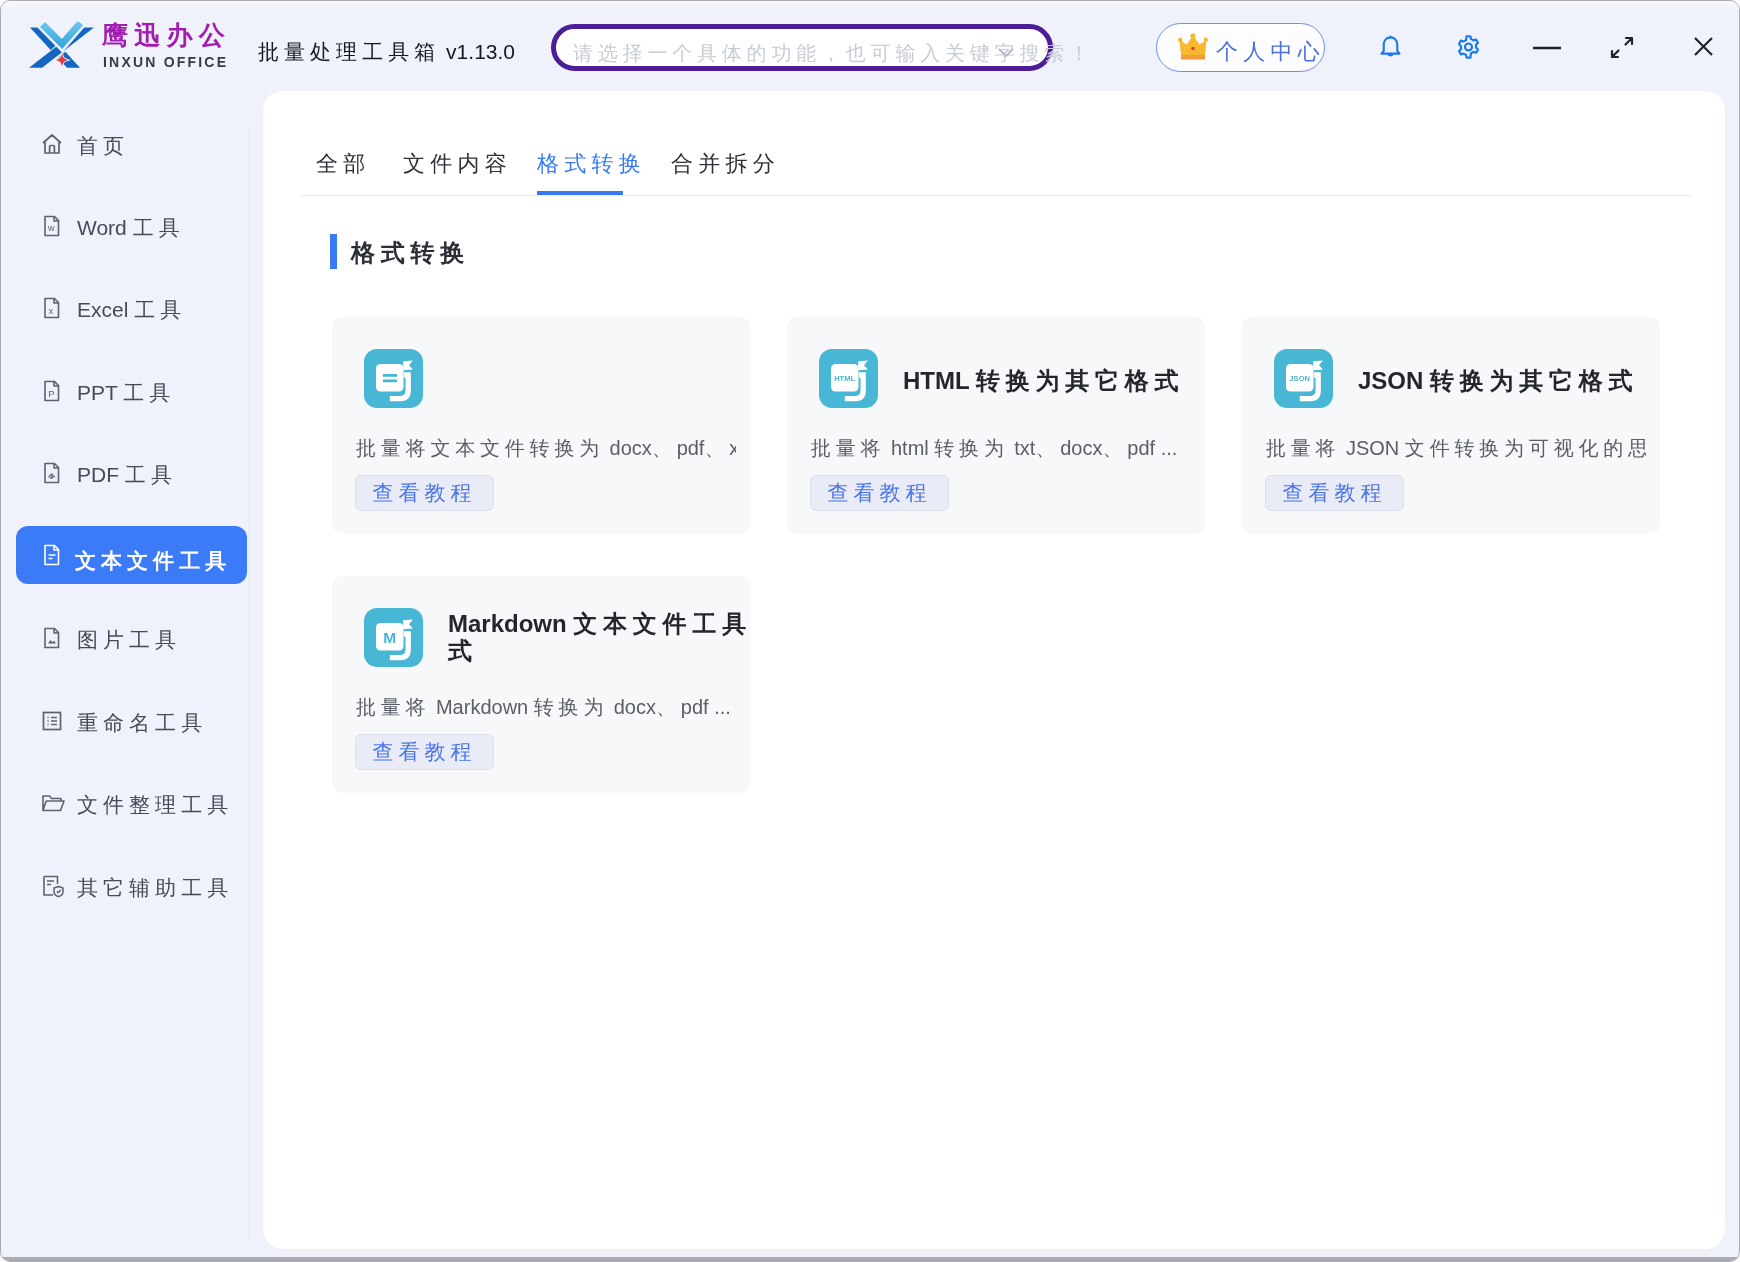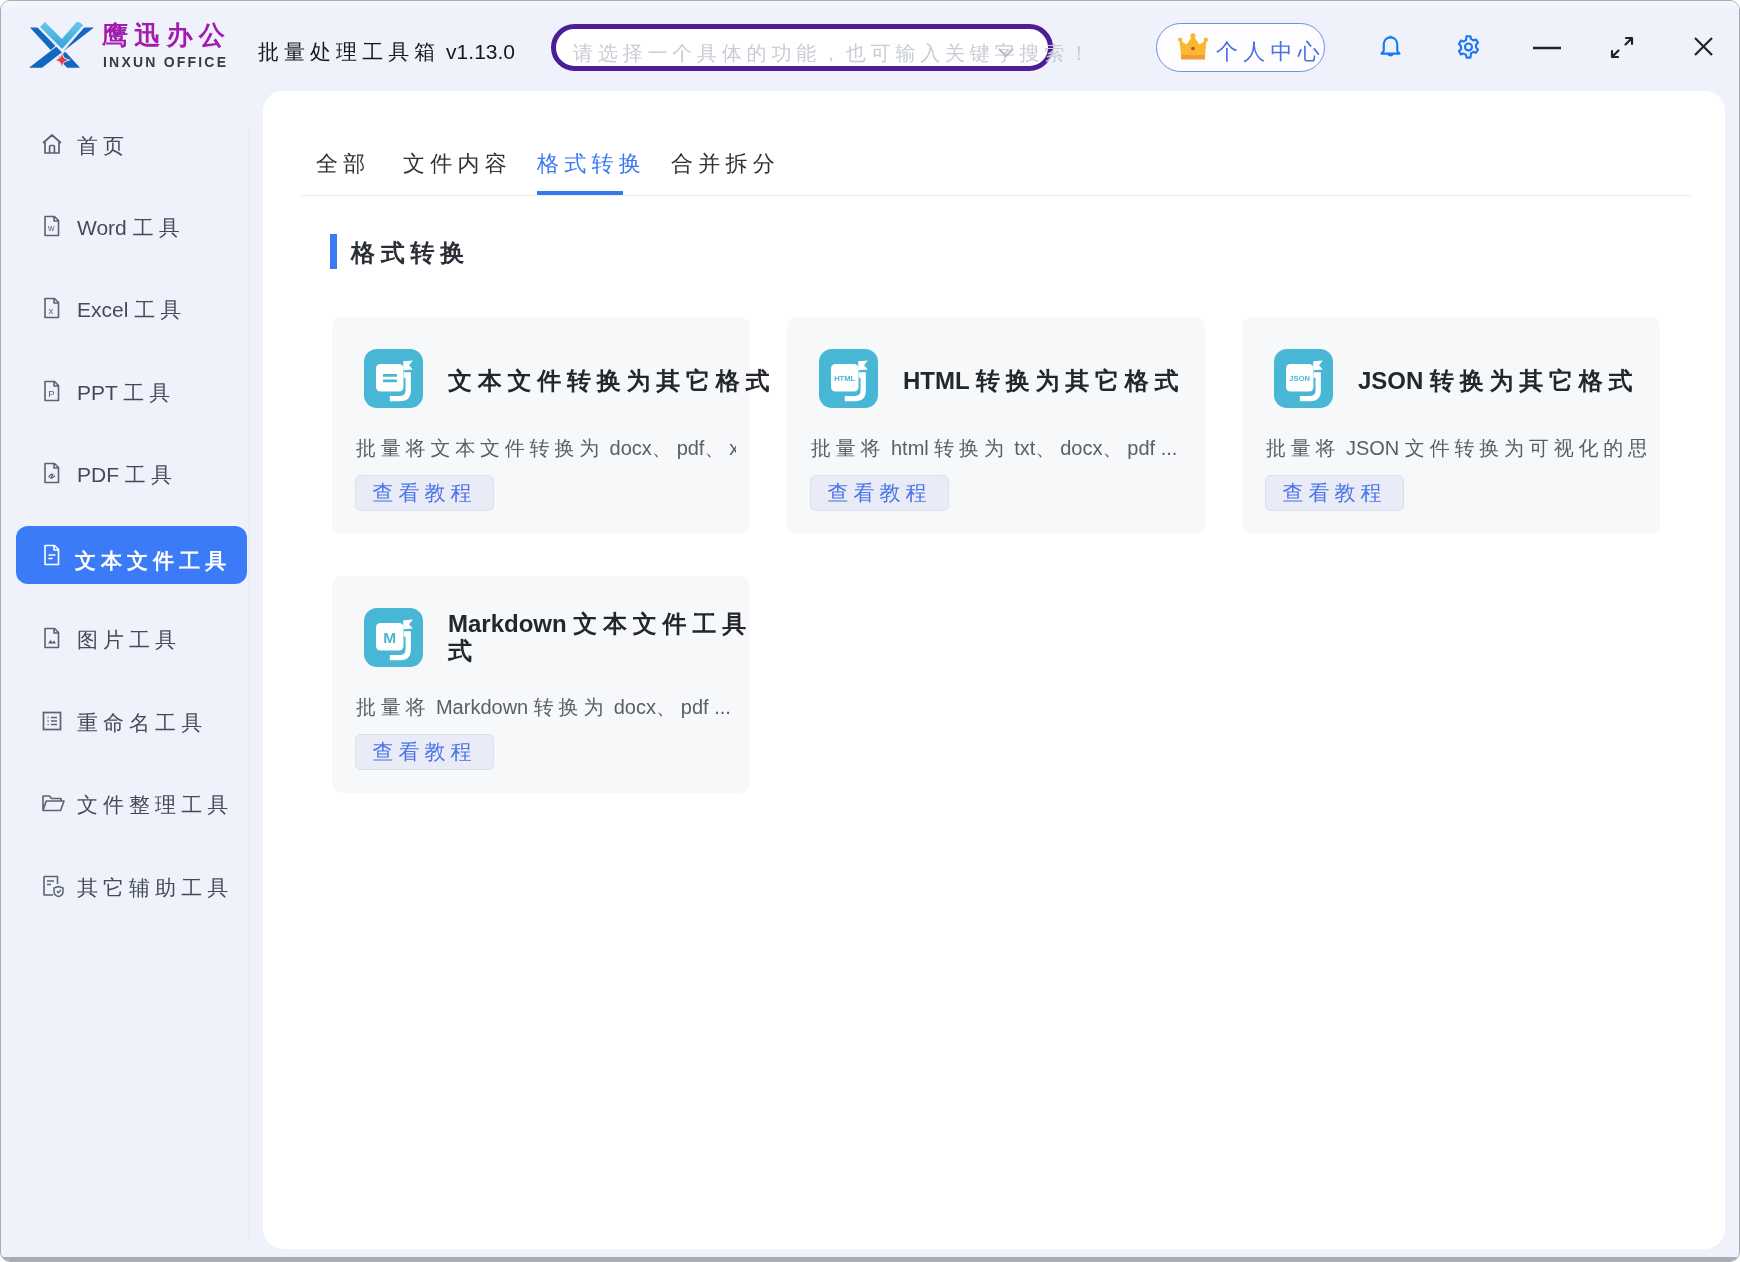--- a/index.html
+++ b/index.html
@@ -193,21 +193,20 @@
     <div class="sechead">格式转换</div>
 
     <div class="card" style="left:69px; top:226px">
       <svg class="icon" width="59" height="59" viewBox="0 0 59 59">
         <rect width="59" height="59" rx="13" fill="#48b6d5"></rect>
         <rect x="12" y="15" width="27.5" height="27.5" rx="4.5" fill="#fff"></rect>
         <path d="M19,26.3 h14 M19,31.9 h14" stroke="#48b6d5" stroke-width="2.7"></path>
         <path d="M39.8,26 H44.2 V41.6 Q44.2,49.7 36.2,49.7 H25.8" fill="none" stroke="#fff" stroke-width="5.3"></path>
         <path d="M39.2,12.2 L48.9,11.6 L45,16.2 L48.9,20.6 L39.3,21.2 Z" fill="#fff"></path>
       </svg>
-      <div class="title one"><span class="cj">文本文件转换为其它格式</span></div>
       <div class="desc"><span class="cj">批量将文本文件转换为</span> docx<span class="cj">、</span>pdf<span class="cj">、</span>xl...</div>
       <div class="btn">查看教程</div>
     </div>
     <div class="card" style="left:524px; top:226px">
       <svg class="icon" width="59" height="59" viewBox="0 0 59 59">
         <rect width="59" height="59" rx="13" fill="#48b6d5"></rect>
         <rect x="12" y="15" width="27.5" height="27.5" rx="4.5" fill="#fff"></rect>
         <text x="25.7" y="31.8" font-size="7.6" font-weight="bold" fill="#48b6d5" font-family="Liberation Sans" text-anchor="middle">HTML</text>
         <path d="M39.8,26 H44.2 V41.6 Q44.2,49.7 36.2,49.7 H25.8" fill="none" stroke="#fff" stroke-width="5.3"></path>
         <path d="M39.2,12.2 L48.9,11.6 L45,16.2 L48.9,20.6 L39.3,21.2 Z" fill="#fff"></path>

